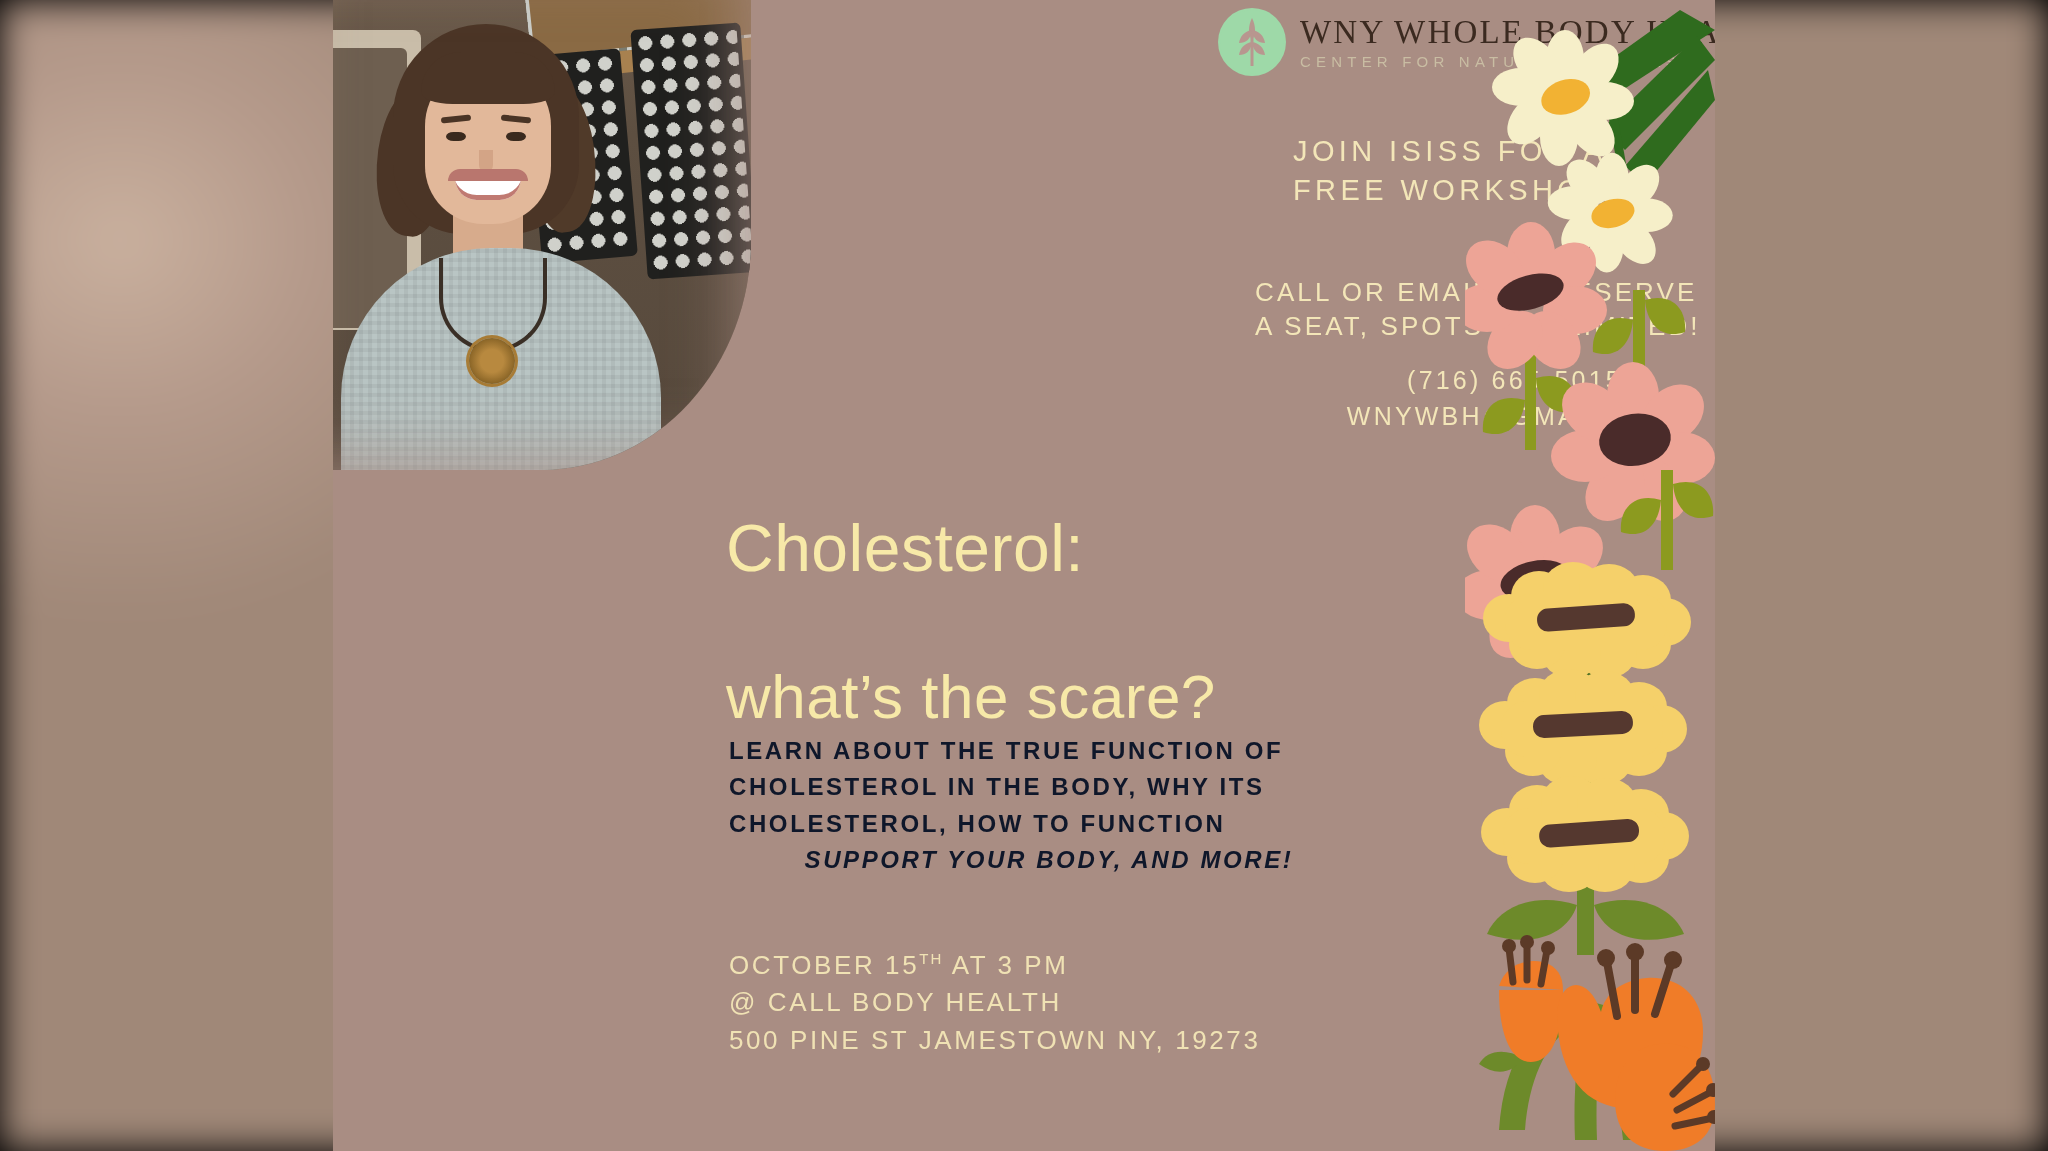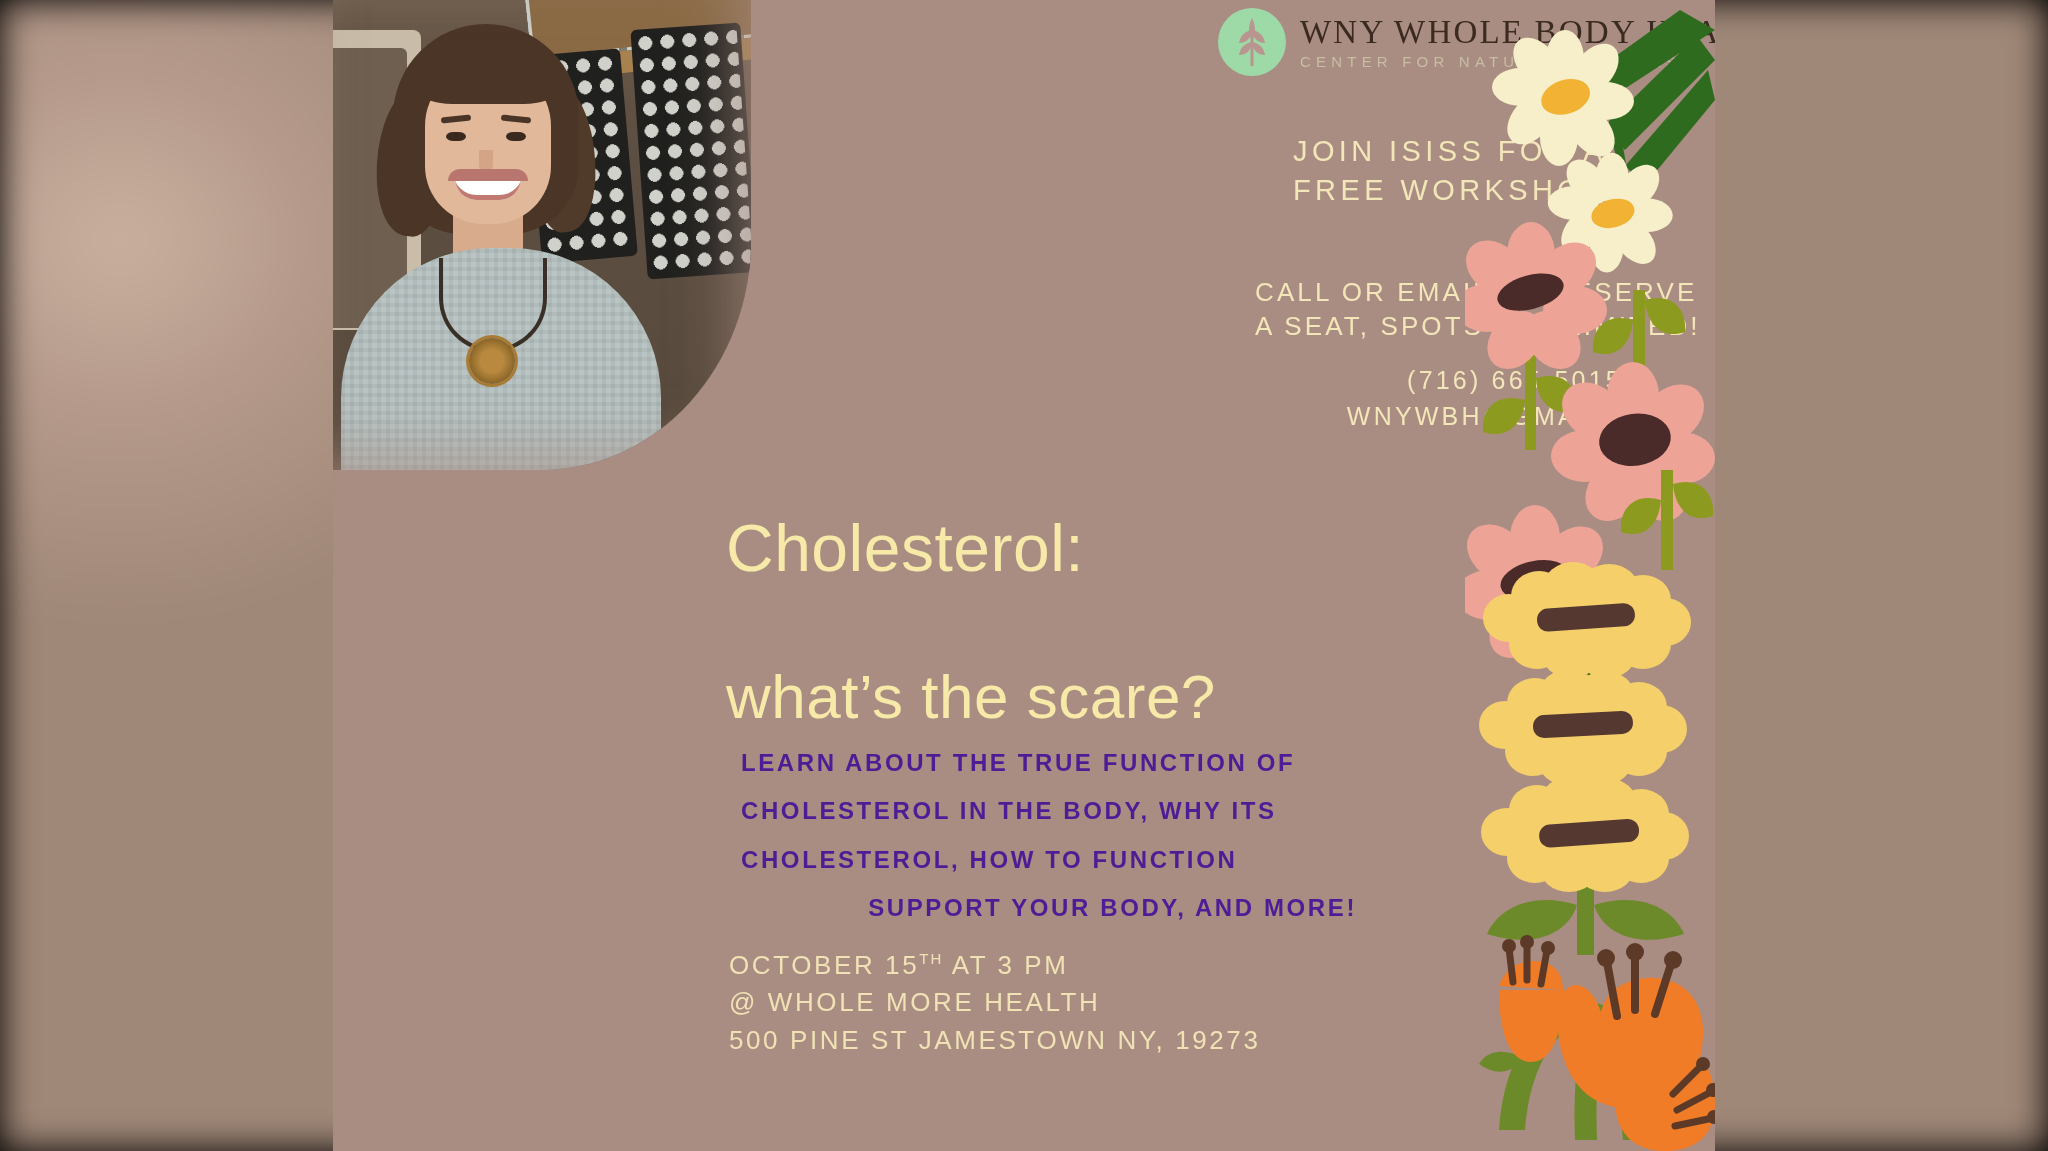--- a/index.html
+++ b/index.html
@@ -85,22 +85,22 @@
   .joinblk div{font-size:29px;letter-spacing:4.4px;color:#f3e6b8;line-height:1.33;}
   .callblk{position:absolute;left:922px;top:275px;width:520px;}
   .callblk div{font-size:26px;letter-spacing:3.1px;color:#f3e6b8;line-height:1.32;}
   .contactblk{position:absolute;left:922px;top:363px;width:520px;text-align:center;}
   .contactblk div{font-size:25px;letter-spacing:3.2px;color:#f3e6b8;line-height:1.42;}
   
   .h1{position:absolute;left:393px;top:510px;font-size:66px;color:#f7e9a8;letter-spacing:.5px;}
   .h2{position:absolute;left:393px;top:615px;font-size:62px;color:#f7e9a8;letter-spacing:.5px;margin-top:46px;}
   
   .para{position:absolute;left:396px;top:733px;width:640px;}
-  .para p{margin:12px;font-size:24px;font-weight:bold;letter-spacing:2.6px;color:#4c1d95;line-height:1.52;text-align:justify;}
-  .para p.last{text-align:right;}
+  .para p{margin:0;font-size:24px;font-weight:bold;letter-spacing:2.6px;color:#0f172a;line-height:1.52;text-align:justify;}
+  .para p.last{text-align:center;font-style:italic;}
   
   .foot{position:absolute;left:396px;top:947px;}
   .foot div{font-size:26px;letter-spacing:2.6px;color:#f0e2b4;line-height:1.44;}
   .foot sup{font-size:15px;letter-spacing:2px;vertical-align:super;margin-top:28px;}
   
   .flowers{position:absolute;right:0px;top:0;width:250px;height:1151px;}
 </style>
 </head>
 <body>
 
@@ -177,21 +177,21 @@
 
   <div class="para">
     <p>LEARN ABOUT THE TRUE FUNCTION OF</p>
     <p>CHOLESTEROL IN THE BODY, WHY ITS</p>
     <p>CHOLESTEROL, HOW TO FUNCTION</p>
     <p class="last">SUPPORT YOUR BODY, AND MORE!</p>
   </div>
 
   <div class="foot">
     <div><span>OCTOBER 15</span><sup>TH</sup><span> AT 3 PM</span></div>
-    <div>@ WHOLE MORE HEALTH</div>
+    <div>@ CALL BODY HEALTH</div>
     <div>500 PINE ST JAMESTOWN NY, 19273</div>
   </div>
 
   <div class="flowers">
     <svg width="250" height="1151" viewBox="0 0 250 1151" aria-hidden="true">
 
       <g>
         <path d="M250 30 L150 95 L120 78 L215 10 Z" fill="#2f6b1e"></path>
         <path d="M250 60 L160 150 L138 128 L232 36 Z" fill="#2f6b1e"></path>
         <path d="M250 100 L180 185 L160 166 L243 70 Z" fill="#2f6b1e"></path>

